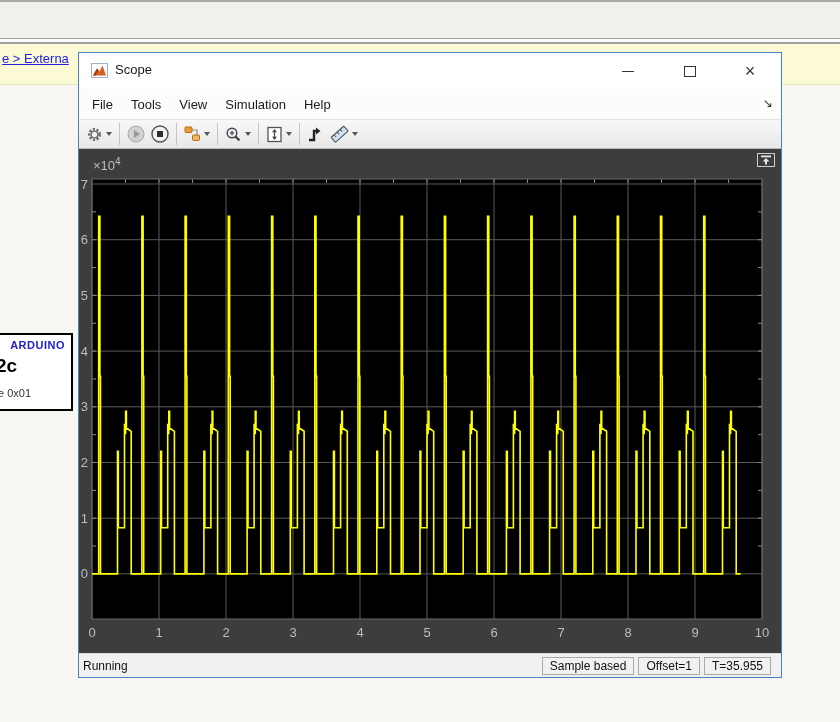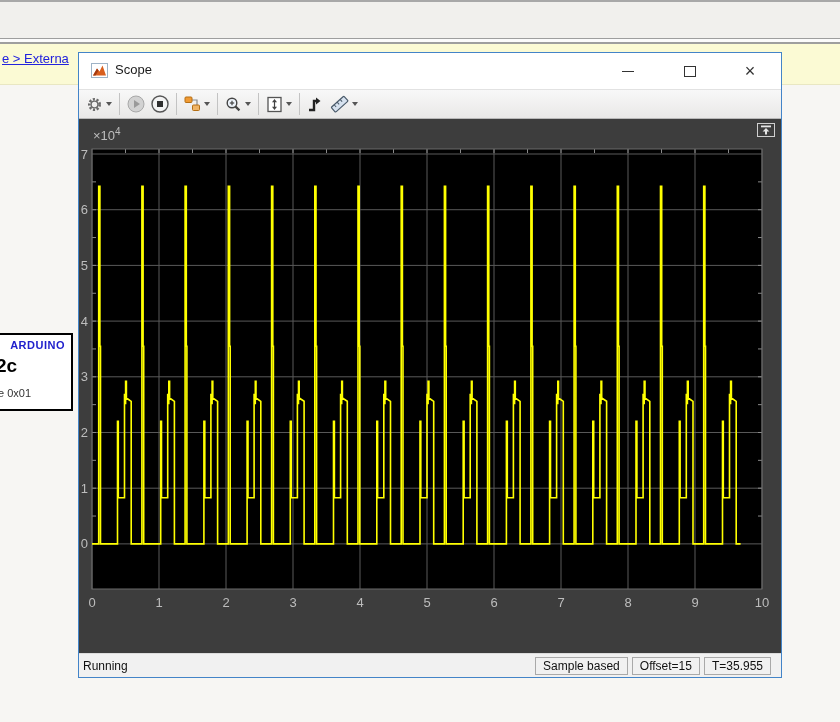--- a/index.html
+++ b/index.html
@@ -84,20 +84,28 @@
           <div class="glyph-min"></div>
         </div>
       <div class="winbtn max">
           <div class="glyph-max"></div>
         </div>
       <div class="winbtn close">
           <span class="glyph-close">×</span>
         </div>
     </div>
 
+    <div class="menubar">
+      <span class="menu-item">File</span>
+      <span class="menu-item">Tools</span>
+      <span class="menu-item">View</span>
+      <span class="menu-item">Simulation</span>
+      <span class="menu-item">Help</span>
+      <span class="menu-dock">↘</span>
+    </div>
 
     <div class="toolbar">
       <div class="tb-btn">
         <svg width="17" height="17" viewBox="0 0 17 17">
           <circle cx="8.5" cy="8.5" r="5.2" fill="none" stroke="#6b6b6b" stroke-width="2.6" stroke-dasharray="2.1 1.6"></circle>
           <circle cx="8.5" cy="8.5" r="3.4" fill="none" stroke="#6b6b6b" stroke-width="1.4"></circle>
         </svg>
         <span class="dd"></span>
       </div>
       <div class="tb-sep"></div>
@@ -257,19 +265,19 @@
           <rect x="2" y="0.5" width="10" height="1.8" fill="#e6e6e6"></rect>
           <polygon points="7,3 10.4,6.6 8,6.6 8,9.5 6,9.5 6,6.6 3.6,6.6" fill="#e6e6e6"></polygon>
         </svg>
       </div>
     </div>
 
     <div class="statusbar">
       <span class="status-left">Running</span>
       <div class="status-cells">
         <span class="status-cell">Sample based</span>
-        <span class="status-cell">Offset=15</span>
+        <span class="status-cell">Offset=1</span>
         <span class="status-cell">T=35.955</span>
       </div>
     </div>
 
   </div>
 </div>
 
 </body></html>

